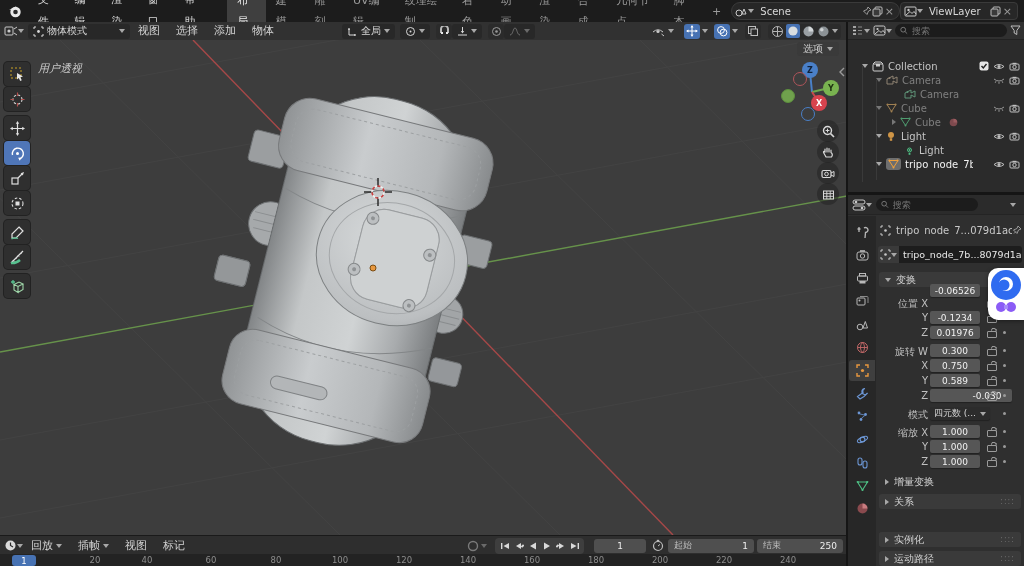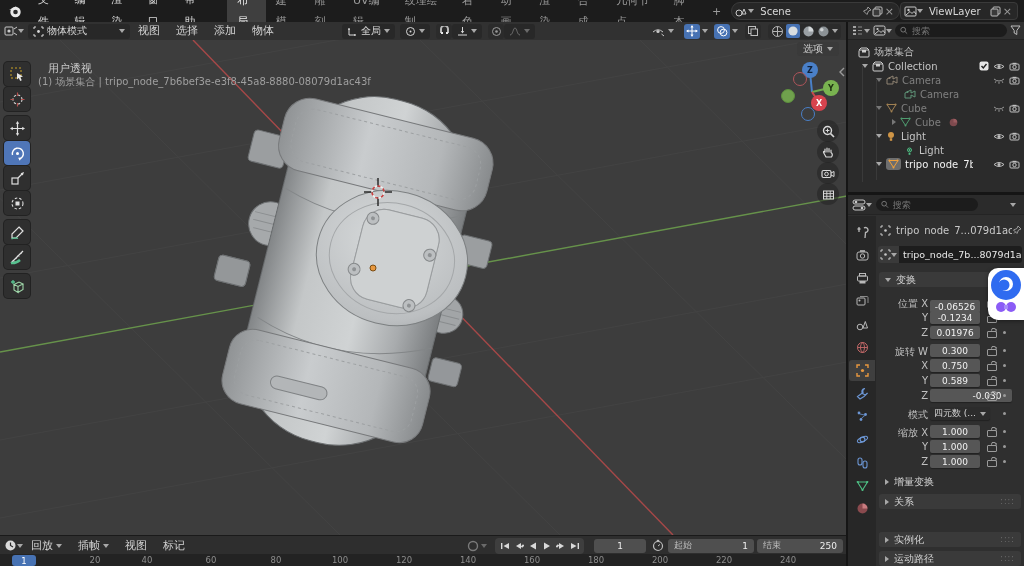--- a/index.html
+++ b/index.html
@@ -367,22 +367,21 @@
       <g>
         <line x1="378" y1="138" x2="378" y2="147" stroke="#2b2b2b" stroke-width="1.5"></line>
         <line x1="378" y1="157" x2="378" y2="166" stroke="#2b2b2b" stroke-width="1.5"></line>
         <line x1="364" y1="152" x2="373" y2="152" stroke="#2b2b2b" stroke-width="1.5"></line>
         <line x1="383" y1="152" x2="392" y2="152" stroke="#2b2b2b" stroke-width="1.5"></line>
         <circle cx="378" cy="152" r="6" fill="none" stroke="#f0f0f0" stroke-width="1.6" stroke-dasharray="3 3"></circle>
         <circle cx="378" cy="152" r="6" fill="none" stroke="#cc4040" stroke-width="1.6" stroke-dasharray="3 3" stroke-dashoffset="3"></circle>
       </g>
     </svg>
 
-    <div class="abs vp-label" style="left:48px;top:21px;">用户透视</div>
-    <div class="abs vp-sub" style="left:38px;top:35px;">(1) 场景集合 | tripo_node_7b6bef3e-e3f8-45a8-8880-08079d1ac43f</div>
+    <div class="abs vp-label" style="left:38px;top:21px;font-style:italic;">用户透视</div>
 
     <div class="abs" style="right:8px;top:2px;display:flex;align-items:center;gap:4px;background:#3a3a3a;border-radius:3px;height:14px;padding:0 6px;font-size:10px;color:#cfcfcf;">
       <span>选项</span>
       <span class="chv"></span>
     </div>
 
     <svg class="abs" style="left:780px;top:18px;" width="66" height="66" viewBox="0 0 66 66">
       <line x1="32" y1="34" x2="30" y2="14" stroke="#4a80c8" stroke-width="2"></line>
       <line x1="32" y1="34" x2="49" y2="30" stroke="#6fa84e" stroke-width="2"></line>
       <line x1="32" y1="34" x2="38" y2="43" stroke="#c8484f" stroke-width="2"></line>
@@ -511,29 +510,20 @@
       <input placeholder="搜索" style="">
     </span>
     <svg width="11" height="11" viewBox="0 0 11 11">
         <path d="M1,1 H10 L6.8,5.5 V9.5 L4.2,8 V5.5 Z" fill="none" stroke="#bdbdbd"></path>
       </svg>
   </div>
 
   <div class="guide" style="left:862px;top:66px;height:116px;"></div>
   <div class="guide" style="left:876px;top:80px;height:100px;"></div>
 
-  <div class="ol-row" style="top:45px;">
-    <span style="width:10px;"></span>
-    <svg width="12" height="11" viewBox="0 0 12 11" style="margin-right:4px;">
-        <rect x="1" y="3" width="10" height="7" rx="1" fill="none" stroke="#cfcfcf"></rect>
-        <path d="M1,3 L3,1 H9 L11,3" fill="none" stroke="#cfcfcf"></path>
-        <rect x="4" y="3" width="4" height="2.5" fill="#cfcfcf"></rect>
-      </svg>
-    <span class="lbl">场景集合</span>
-  </div>
   <div class="ol-row" style="top:59px;">
     <span style="width:14px;"></span>
     <span class="expd" style="margin-right:4px;"></span>
     <svg width="12" height="11" viewBox="0 0 12 11" style="margin-right:4px;">
         <rect x="1" y="3" width="10" height="7" rx="1" fill="none" stroke="#cfcfcf"></rect>
         <path d="M1,3 L3,1 H9 L11,3" fill="none" stroke="#cfcfcf"></path>
         <rect x="4" y="3" width="4" height="2.5" fill="#cfcfcf"></rect>
       </svg>
     <span class="lbl">Collection</span>
     <span class="ol-right">
@@ -800,21 +790,21 @@
     <span style="flex:1;background:#1d1d1d;height:17px;border-radius:0 3px 3px 0;display:flex;align-items:center;padding:0 4px;font-size:9.5px;color:#e8e8e8;white-space:nowrap;overflow:hidden;">tripo_node_7b...8079d1ac43f</span>
   </div>
 
   <div class="sect" style="top:272px;background:#3a3a3a;">
     <span class="expd"></span>
     <span>变换</span>
   </div>
 
   <div>
     <span class="tlabel abs" style="left:876px;top:297px;">位置 X</span>
-    <span class="tfield abs" style="top:300px;">-0.06526</span>
+    <span class="tfield abs" style="top:284px;">-0.06526</span>
     <span class="lockw abs" style="top:296px;">
         <span class="lock"></span>
       </span>
       <span class="dec abs" style="top:296px;"></span>
 
     <span class="tlabel abs" style="left:876px;top:312px;">Y</span>
     <span class="tfield abs" style="top:311px;">-0.1234</span>
     <span class="lockw abs" style="top:311px;">
         <span class="lock"></span>
       </span>

